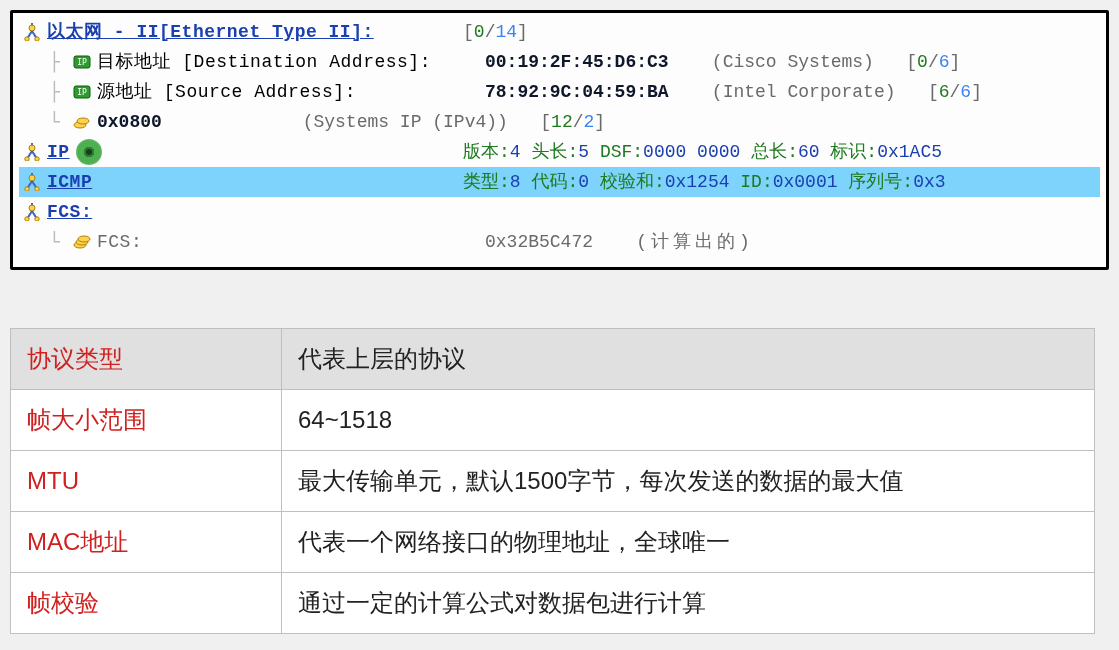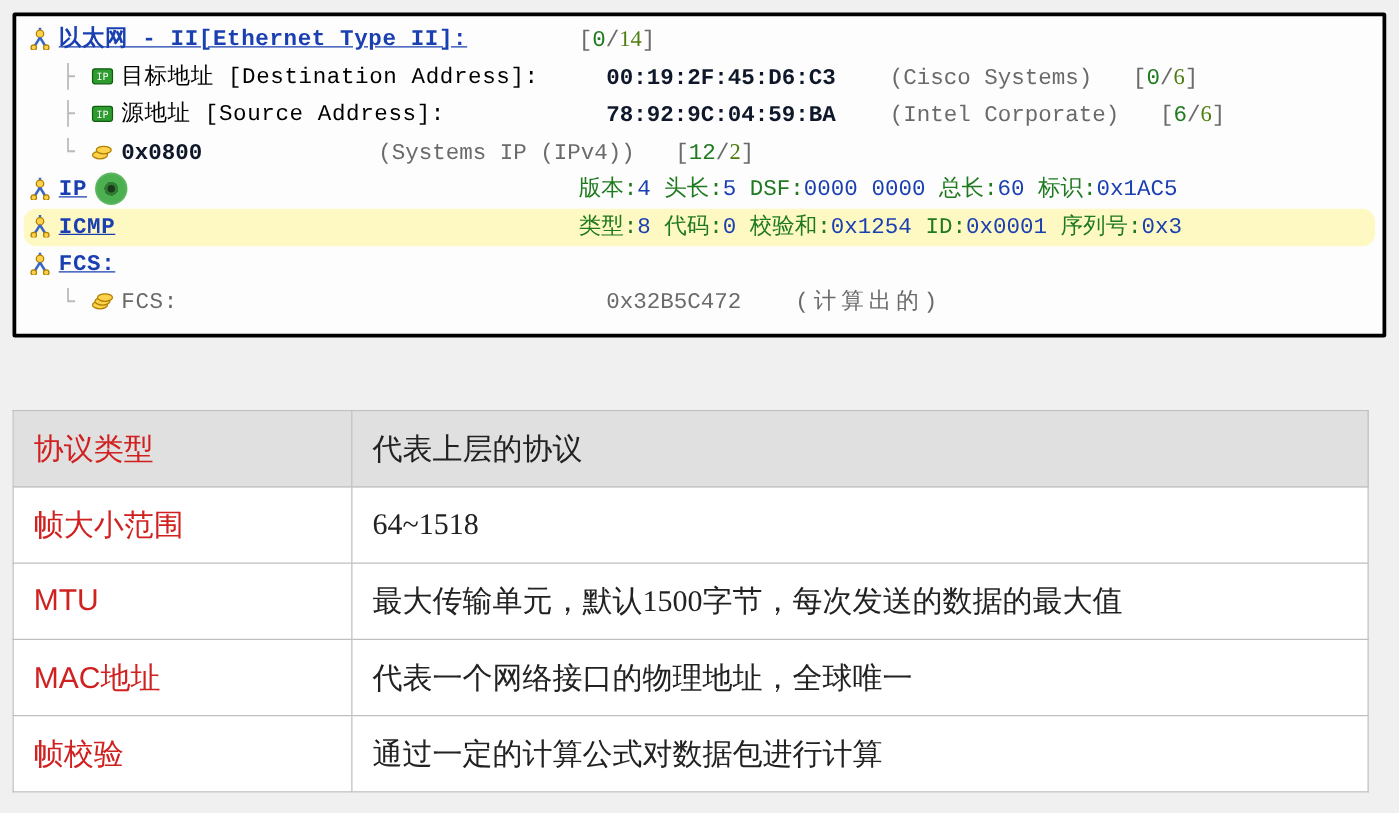--- a/index.html
+++ b/index.html
@@ -19,21 +19,21 @@
     border-radius: 2px;
   }
   .tree-row {
     display: flex;
     align-items: center;
     white-space: nowrap;
     height: 30px;
   }
   .tree-row.l0 { padding-left: 2px; }
   .tree-row.l1 { padding-left: 30px; }
-  .tree-row.sel { background: #fef9c3; border-radius: 10px; }
+  .tree-row.sel { background: #7dd3fc; }
   .ic {
     display: inline-block;
     width: 22px;
     text-align: center;
     margin-right: 4px;
     vertical-align: middle;
   }
   .ic svg { vertical-align: middle; }
   .label-col {
     display: inline-block;
@@ -50,21 +50,21 @@
     color: #1a3fb0;
     font-weight: bold;
     text-decoration: underline;
   }
   .label-col.green { color: #000000; }
   .value-col { color: #333; }
   .grey { color: #6a6a6a; }
   .blue { color: #1a3fb0; }
   .darkblue { color: #0f172a; font-weight: bold; }
   .green { color: #1f7a1f; }
-  .red { color: #4d7c0f; font-family: Liberation Serif, serif; }
+  .red { color: #3b82f6; }
   .info-table {
     margin-top: 58px;
     border-collapse: collapse;
     width: 1085px;
     font-family: "Microsoft YaHei", "PingFang SC", sans-serif;
     font-size: 24px;
     background: #fff;
   }
   .info-table td {
     border: 1px solid #bfbfbf;
@@ -72,21 +72,21 @@
     vertical-align: middle;
   }
   .info-table td.k {
     width: 238px;
     color: #d02020;
   }
   .info-table thead td {
     background: #e0e0e0;
     margin-left: 29px;
   }
-  .info-table td.v { color: #222; font-family: Liberation Serif, serif; }
+  .info-table td.v { color: #222; }
   .conn {
     color: #bbb;
     display: inline-block;
     width: 22px;
     font-family: monospace;
     text-align: left;
   }
   .ip-marker {
     display:inline-block;
     width: 26px; height:26px;

